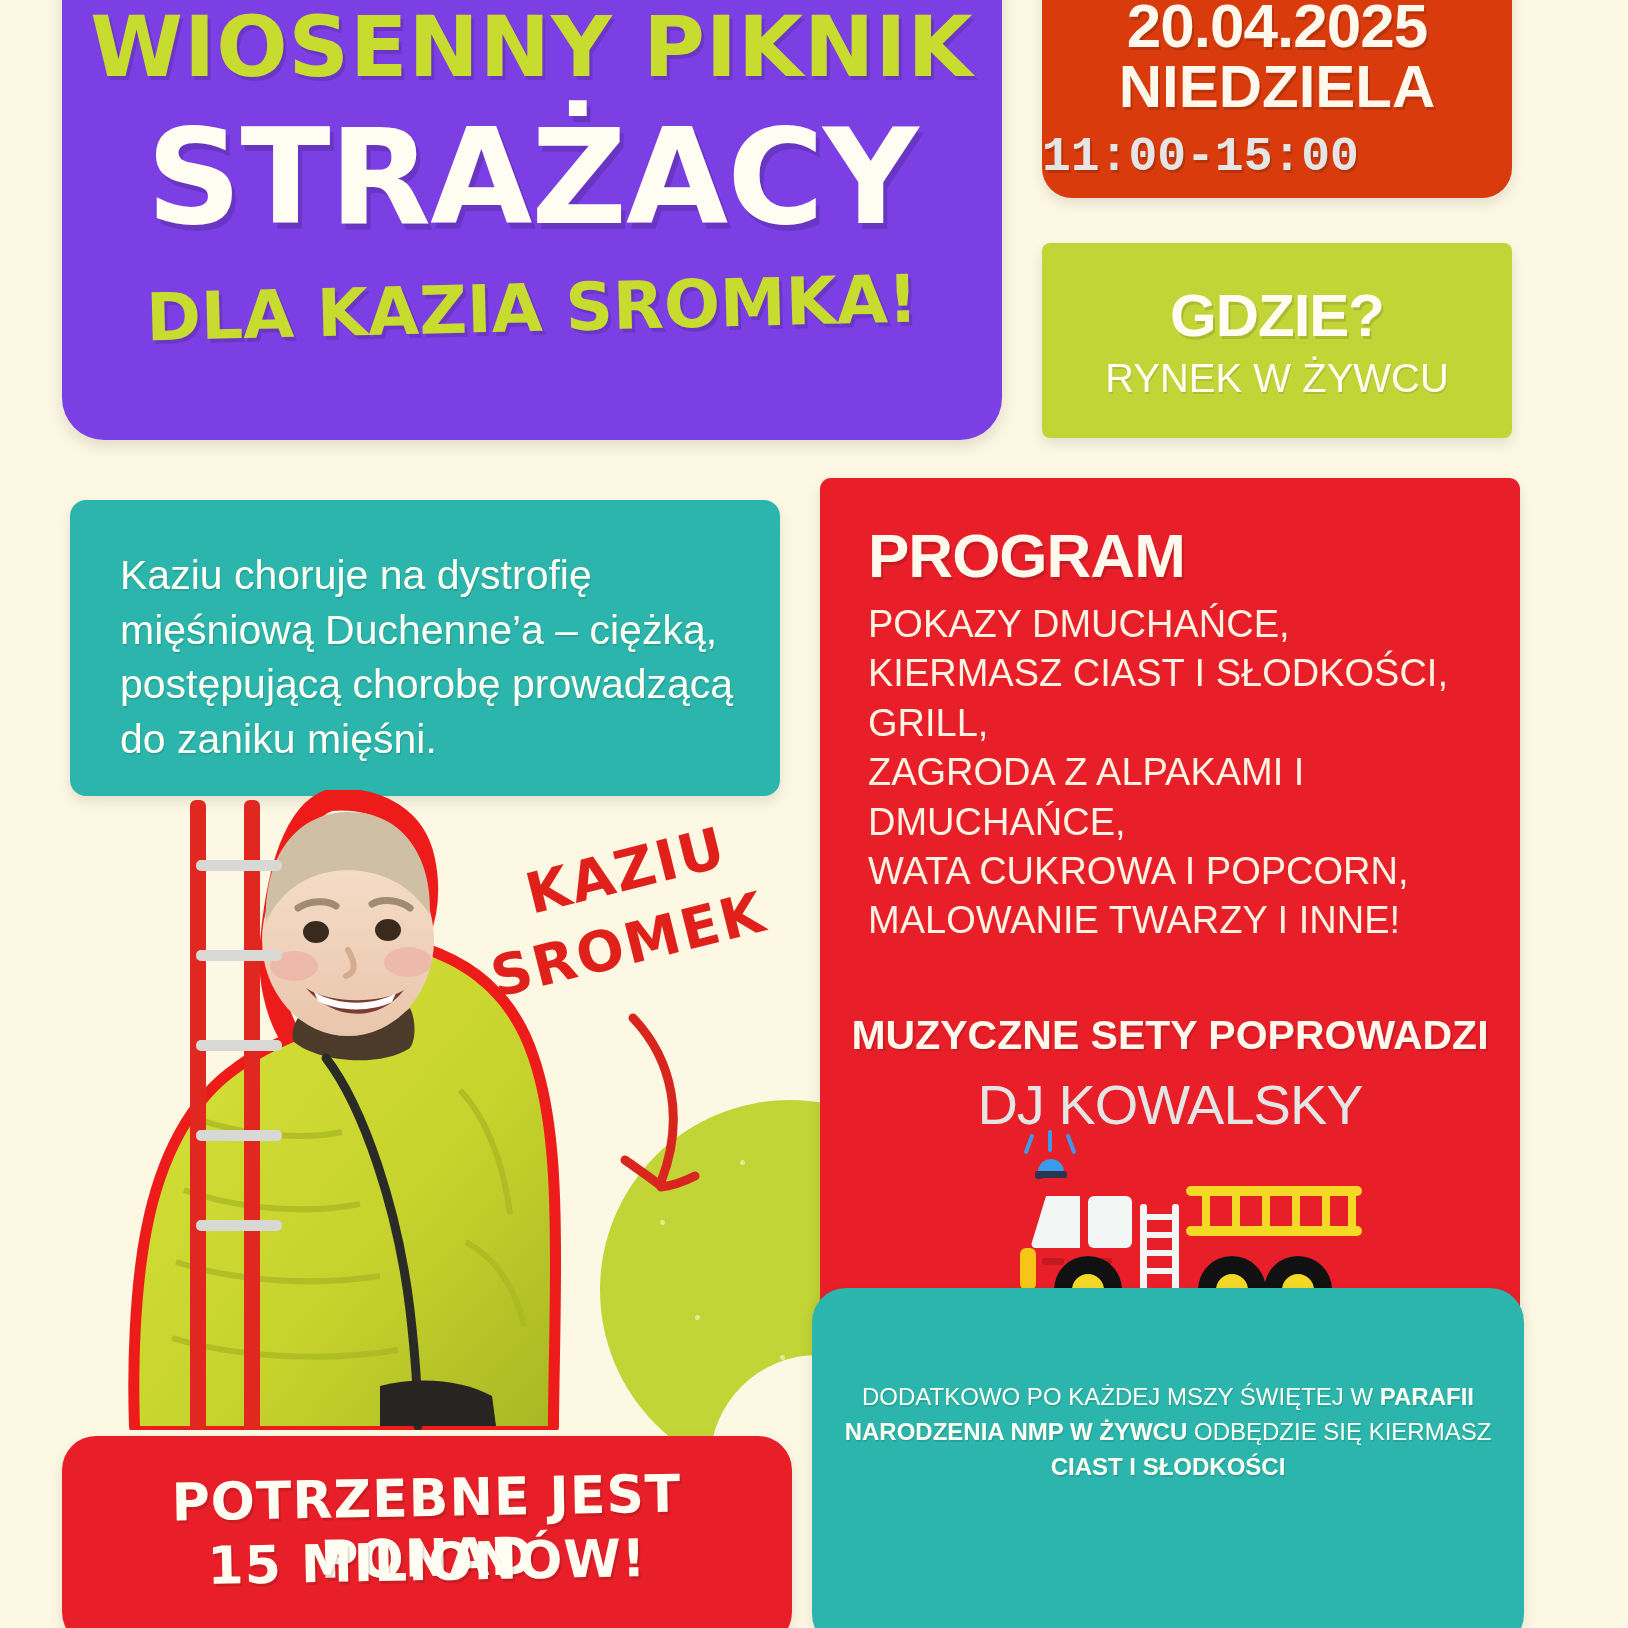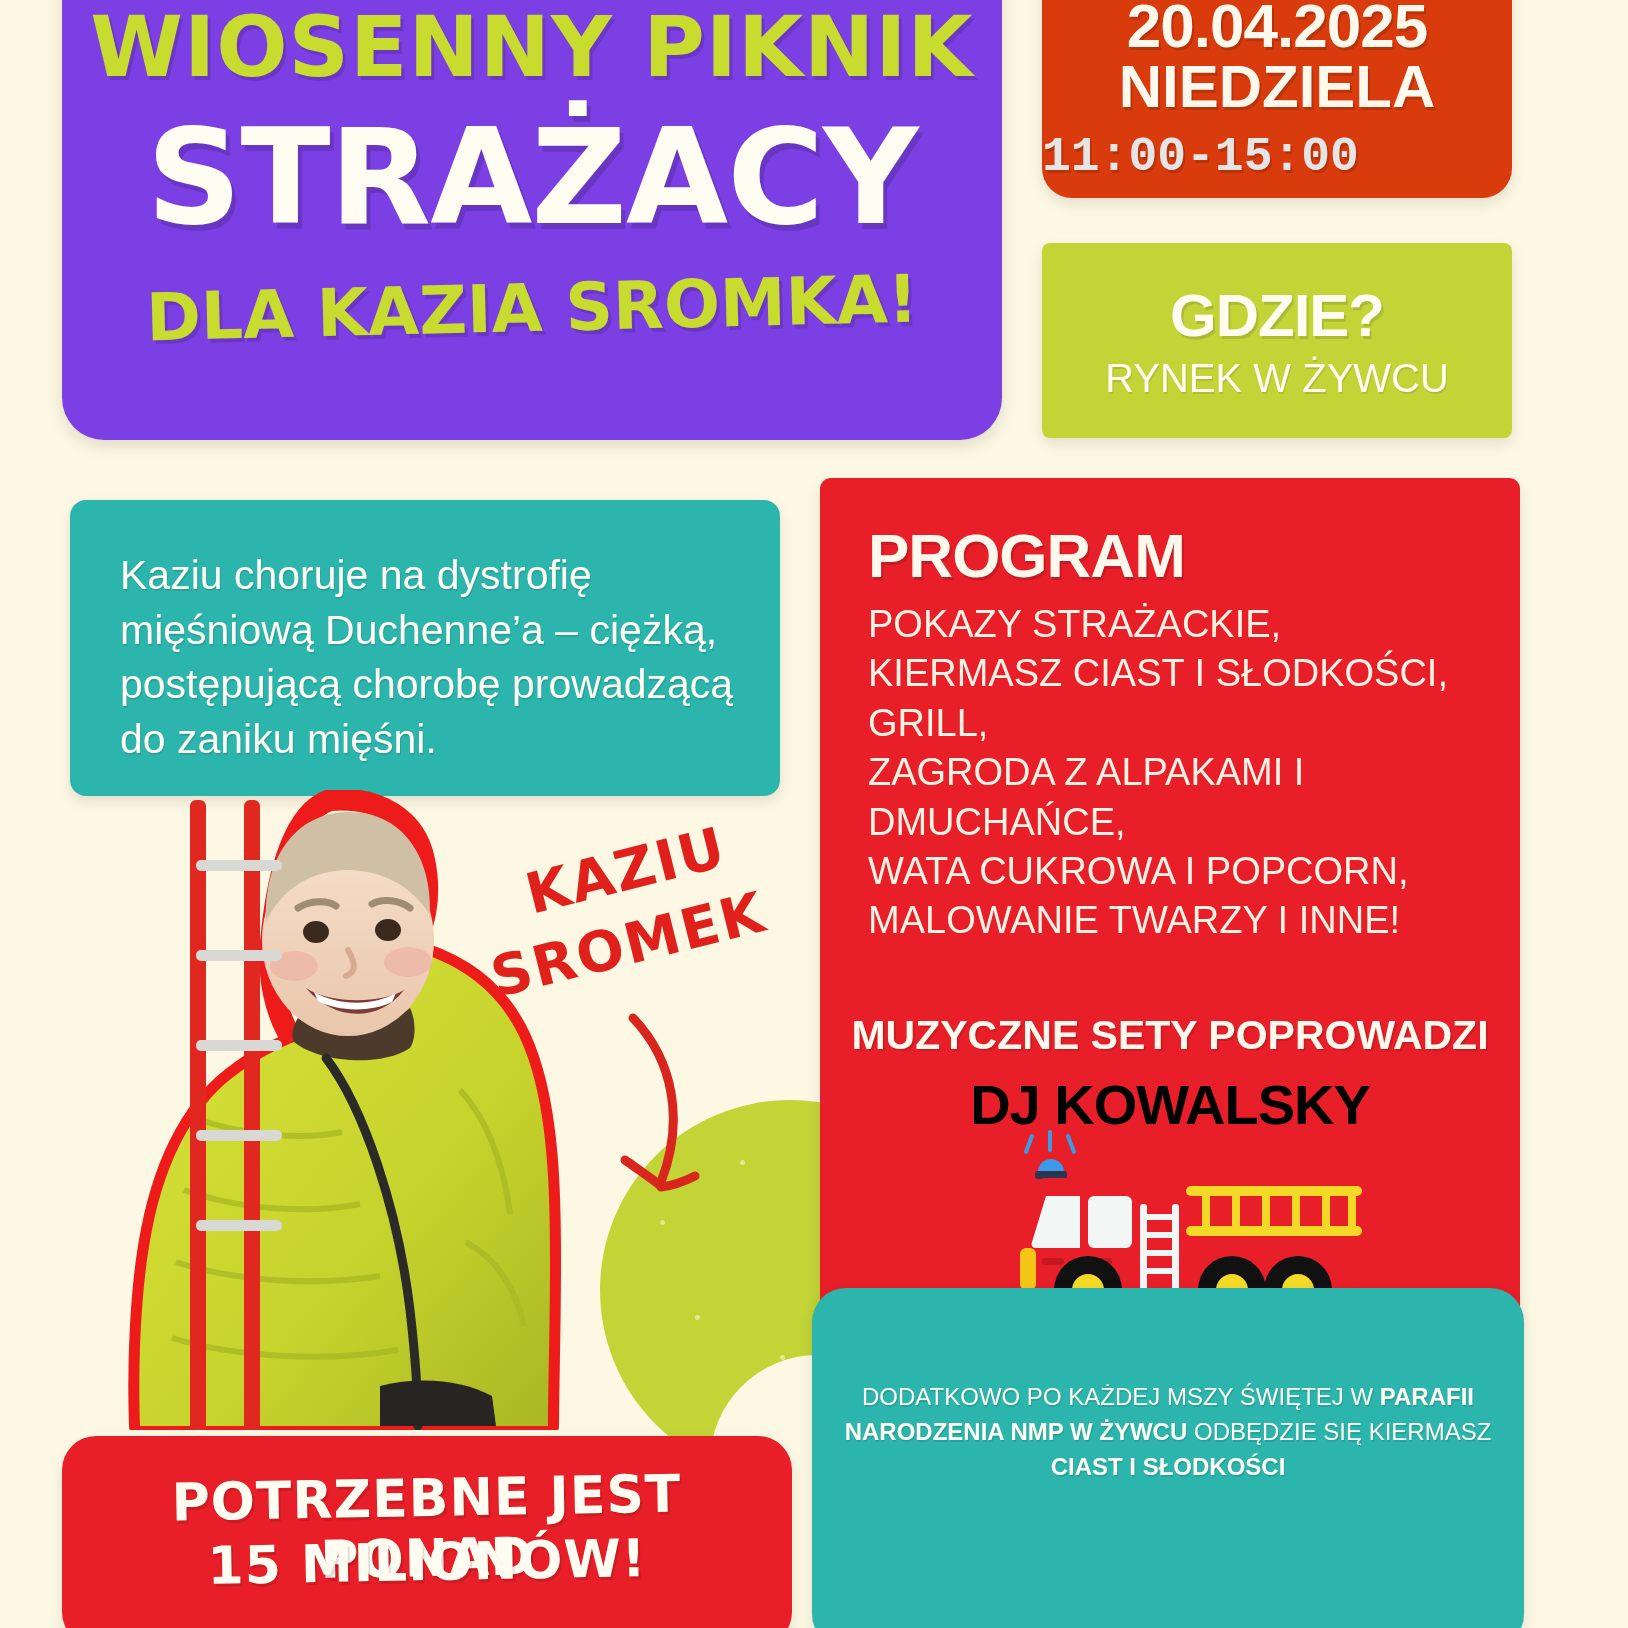--- a/index.html
+++ b/index.html
@@ -94,22 +94,22 @@
     background:#E81F28;border-radius:11px;z-index:3;
     box-shadow:0 6px 14px rgba(0,0,0,.10);
   }
   .p-title{position:absolute;left:48px;top:42px;color:#FFF8EC;font-size:62px;font-weight:bold;
            letter-spacing:-1px;text-shadow:2px 3px 0 rgba(0,0,0,.14);}
   .p-list{position:absolute;left:48px;right:18px;top:122px;color:#FFF3E4;
           font-size:38px;line-height:1.30;}
   .p-list div{white-space:nowrap;}
   .p-music{position:absolute;left:0;right:0;top:534px;text-align:center;color:#FFF8EC;
            font-size:41px;font-weight:bold;text-shadow:2px 2px 0 rgba(0,0,0,.12);}
-  .p-dj{position:absolute;left:0;right:0;top:594px;text-align:center;color:#000000;
-        font-size:56px;font-weight:bold;letter-spacing:-1px;}
+  .p-dj{position:absolute;left:0;right:0;top:594px;text-align:center;color:#e5e5e5;
+        font-size:56px;font-weight:normal;letter-spacing:-1px;}
 
   
   .truck{position:absolute;left:980px;top:1130px;width:390px;height:200px;z-index:4;}
 
   
   .photo{
     position:absolute;left:80px;top:790px;width:560px;height:640px;z-index:4;
     overflow:hidden;
   }
   .ladder{position:absolute;left:110px;top:10px;width:70px;height:640px;z-index:3;}
@@ -188,21 +188,21 @@
     <div class="w-place">RYNEK W ŻYWCU</div>
   </div>
 
   <div class="about-card">
     <div class="about-text">Kaziu choruje na dystrofię mięśniową Duchenne’a – ciężką, postępującą chorobę prowadzącą do zaniku mięśni.</div>
   </div>
 
   <div class="program-card">
     <div class="p-title">PROGRAM</div>
     <div class="p-list" id="program-list">
-        <div>POKAZY STRAŻACKIE,</div>
+        <div>POKAZY DMUCHAŃCE,</div>
         <div>KIERMASZ CIAST I SŁODKOŚCI,</div>
         <div>GRILL,</div>
         <div>ZAGRODA Z ALPAKAMI I</div>
         <div>DMUCHAŃCE,</div>
         <div>WATA CUKROWA I POPCORN,</div>
         <div>MALOWANIE TWARZY I INNE!</div>
       </div>
     <div class="p-music">MUZYCZNE SETY POPROWADZI</div>
     <div class="p-dj">DJ KOWALSKY</div>
   </div>

